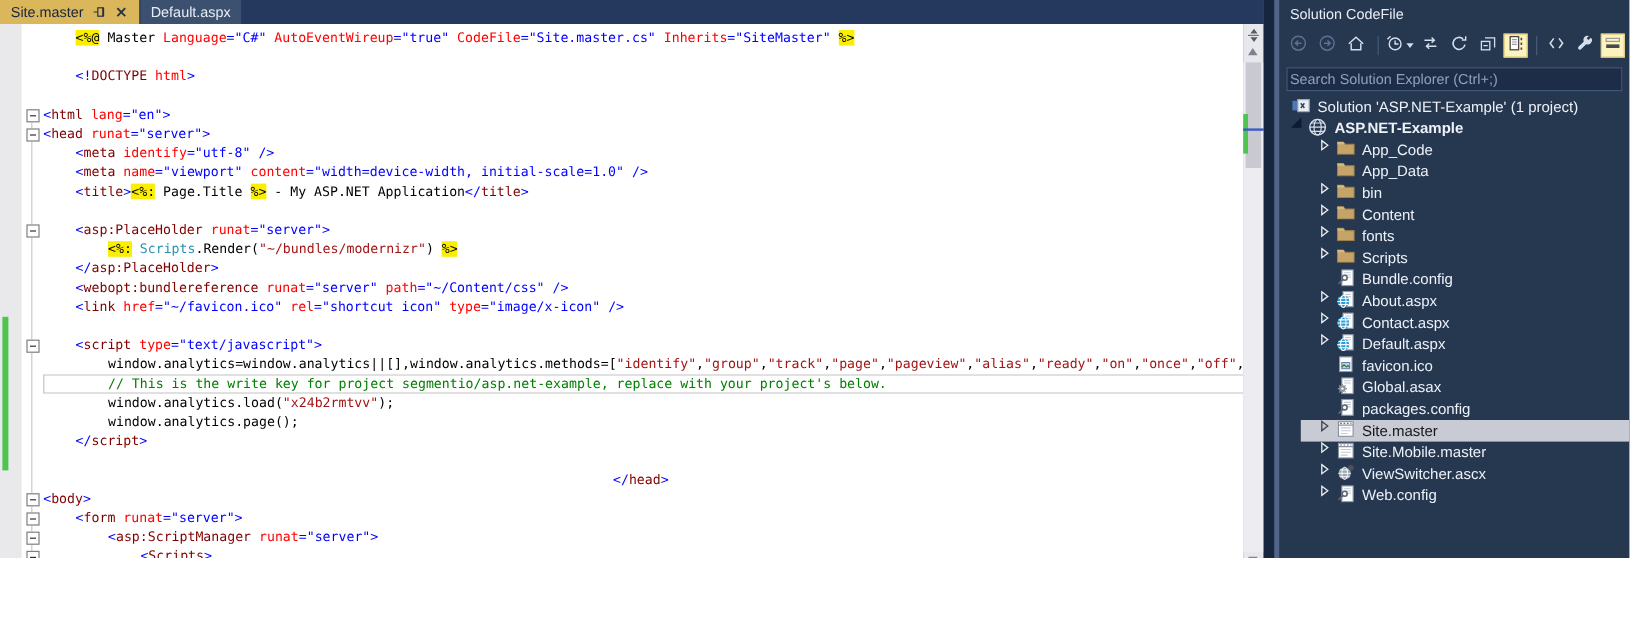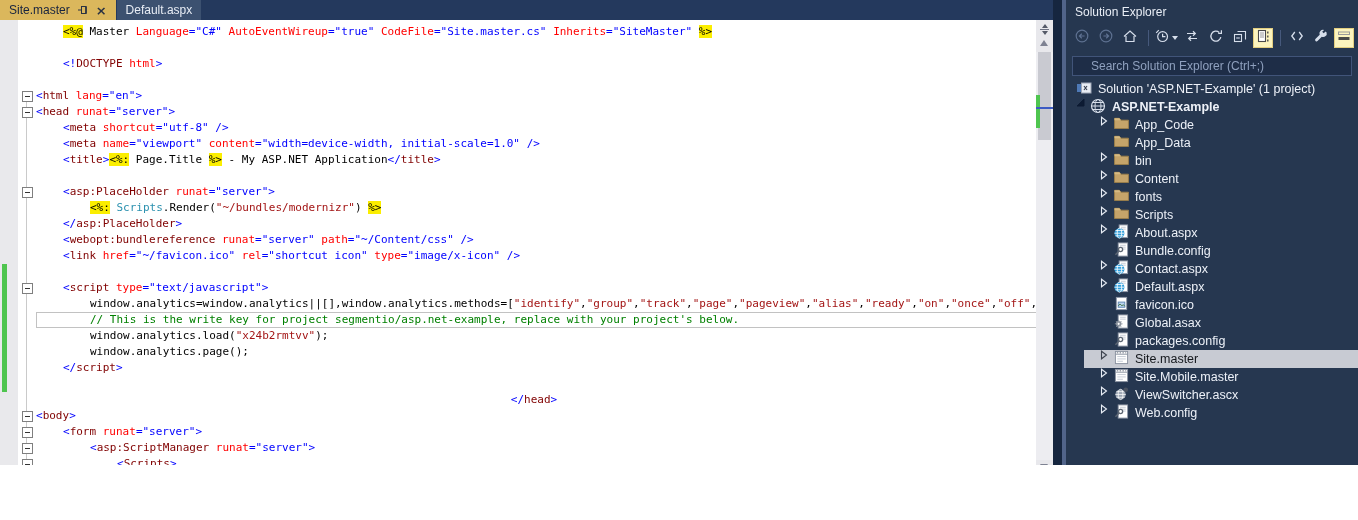--- a/index.html
+++ b/index.html
@@ -79,21 +79,21 @@
   #rightcol{position:absolute;left:1053px;top:0;width:9px;height:520px;background:#16263F}
   #bottomstrip{position:absolute;left:0;top:517px;width:1358px;height:3px;background:#16263F}
   #panel{position:absolute;left:1062px;top:0;width:296px;height:517px;background:#263750;border-left:4px solid #51648A;box-sizing:border-box;overflow:hidden}
   #panel-title{height:24px;line-height:24px;padding-left:9px;color:#E9EEF6;font-size:12px}
   #toolbar{display:flex;align-items:center;height:28px;padding-left:5px}
   .tbbtn{min-width:20px;height:20px;display:flex;align-items:center;justify-content:center;margin-right:2px;padding:0 1px}
   .tbbtn.hl{background:#FCF4BE;border:1px solid #E3CE7F;box-sizing:border-box}
   .tbsep{width:1px;height:16px;background:#46597C;margin:0 5px}
   .tbcaret{width:0;height:0;border-left:3.5px solid transparent;border-right:3.5px solid transparent;border-top:4px solid #D6DEEB;margin-left:3px}
   #searchrow{padding:4px 6px 5px}
-  #searchbox{width:100%;box-sizing:border-box;height:20px;background:#1E2D47;border:1px solid #415479;color:#9AA9C4;font-size:12px;padding:0 18px;font-family:"Liberation Sans",sans-serif;outline:none}
+  #searchbox{width:100%;box-sizing:border-box;height:20px;background:#1E2D47;border:1px solid #415479;color:#9AA9C4;font-size:12px;padding:0 2px;font-family:"Liberation Sans",sans-serif;outline:none}
   #searchbox::placeholder{color:#8FA0BE;opacity:1}
   #tree{position:absolute;left:0;right:0;top:80px;bottom:0;font-size:12.5px;color:#EDF1F8}
   .trow{position:relative;height:18px;display:flex;align-items:flex-start;cursor:default;white-space:nowrap}
   .trow>*{position:relative}
   .trow.sel::before{content:"";position:absolute;left:18px;right:0;top:0;bottom:0;background:#C8CBD3}
   .trow.sel .tlabel{color:#15181D}
   .trow.sel .tarrow svg path{stroke:#3C424D}
   .tarrow{width:12px;display:flex;justify-content:center;align-items:center}
   .ticon{display:inline-flex;margin:0 6px 0 4px;align-items:center}
   .tlabel{line-height:18px}
@@ -155,21 +155,21 @@
           <span class="fm"></span>
         </div>
       </div>
     <div id="code">
         <div class="cl" style="padding-left: 27px;"><span class="tk-y">&lt;%@</span><span class="tk-t"> Master </span><span class="tk-a">Language</span><span class="tk-v">="C#"</span><span class="tk-t"> </span><span class="tk-a">AutoEventWireup</span><span class="tk-v">="true"</span><span class="tk-t"> </span><span class="tk-a">CodeFile</span><span class="tk-v">="Site.master.cs"</span><span class="tk-t"> </span><span class="tk-a">Inherits</span><span class="tk-v">="SiteMaster"</span><span class="tk-t"> </span><span class="tk-y">%&gt;</span></div>
         <div class="cl" style="padding-left: 0px;"></div>
         <div class="cl" style="padding-left: 27px;"><span class="tk-d">&lt;!</span><span class="tk-g">DOCTYPE</span><span class="tk-t"> </span><span class="tk-a">html</span><span class="tk-d">&gt;</span></div>
         <div class="cl" style="padding-left: 0px;"></div>
         <div class="cl" style="padding-left: 0px;"><span class="tk-d">&lt;</span><span class="tk-g">html</span><span class="tk-t"> </span><span class="tk-a">lang</span><span class="tk-v">="en"</span><span class="tk-d">&gt;</span></div>
         <div class="cl" style="padding-left: 0px;"><span class="tk-d">&lt;</span><span class="tk-g">head</span><span class="tk-t"> </span><span class="tk-a">runat</span><span class="tk-v">="server"</span><span class="tk-d">&gt;</span></div>
-        <div class="cl" style="padding-left: 27px;"><span class="tk-d">&lt;</span><span class="tk-g">meta</span><span class="tk-t"> </span><span class="tk-a">shortcut</span><span class="tk-v">="utf-8"</span><span class="tk-t"> </span><span class="tk-d">/&gt;</span></div>
+        <div class="cl" style="padding-left: 27px;"><span class="tk-d">&lt;</span><span class="tk-g">meta</span><span class="tk-t"> </span><span class="tk-a">identify</span><span class="tk-v">="utf-8"</span><span class="tk-t"> </span><span class="tk-d">/&gt;</span></div>
         <div class="cl" style="padding-left: 27px;"><span class="tk-d">&lt;</span><span class="tk-g">meta</span><span class="tk-t"> </span><span class="tk-a">name</span><span class="tk-v">="viewport"</span><span class="tk-t"> </span><span class="tk-a">content</span><span class="tk-v">="width=device-width, initial-scale=1.0"</span><span class="tk-t"> </span><span class="tk-d">/&gt;</span></div>
         <div class="cl" style="padding-left: 27px;"><span class="tk-d">&lt;</span><span class="tk-g">title</span><span class="tk-d">&gt;</span><span class="tk-y">&lt;%:</span><span class="tk-t"> Page.Title </span><span class="tk-y">%&gt;</span><span class="tk-t"> - My ASP.NET Application</span><span class="tk-d">&lt;/</span><span class="tk-g">title</span><span class="tk-d">&gt;</span></div>
         <div class="cl" style="padding-left: 0px;"></div>
         <div class="cl" style="padding-left: 27px;"><span class="tk-d">&lt;</span><span class="tk-g">asp:PlaceHolder</span><span class="tk-t"> </span><span class="tk-a">runat</span><span class="tk-v">="server"</span><span class="tk-d">&gt;</span></div>
         <div class="cl" style="padding-left: 54px;"><span class="tk-y">&lt;%:</span><span class="tk-t"> </span><span class="tk-k">Scripts</span><span class="tk-t">.Render(</span><span class="tk-s">"~/bundles/modernizr"</span><span class="tk-t">) </span><span class="tk-y">%&gt;</span></div>
         <div class="cl" style="padding-left: 27px;"><span class="tk-d">&lt;/</span><span class="tk-g">asp:PlaceHolder</span><span class="tk-d">&gt;</span></div>
         <div class="cl" style="padding-left: 27px;"><span class="tk-d">&lt;</span><span class="tk-g">webopt:bundlereference</span><span class="tk-t"> </span><span class="tk-a">runat</span><span class="tk-v">="server"</span><span class="tk-t"> </span><span class="tk-a">path</span><span class="tk-v">="~/Content/css"</span><span class="tk-t"> </span><span class="tk-d">/&gt;</span></div>
         <div class="cl" style="padding-left: 27px;"><span class="tk-d">&lt;</span><span class="tk-g">link</span><span class="tk-t"> </span><span class="tk-a">href</span><span class="tk-v">="~/favicon.ico"</span><span class="tk-t"> </span><span class="tk-a">rel</span><span class="tk-v">="shortcut icon"</span><span class="tk-t"> </span><span class="tk-a">type</span><span class="tk-v">="image/x-icon"</span><span class="tk-t"> </span><span class="tk-d">/&gt;</span></div>
         <div class="cl" style="padding-left: 0px;"></div>
         <div class="cl" style="padding-left: 27px;"><span class="tk-d">&lt;</span><span class="tk-g">script</span><span class="tk-t"> </span><span class="tk-a">type</span><span class="tk-v">="text/javascript"</span><span class="tk-d">&gt;</span></div>
@@ -251,21 +251,21 @@
         <div class="bc-tag">&lt;html&gt;</div>
         <div class="bc-tag">&lt;head&gt;</div>
         <div class="bc-tag active">&lt;script&gt;</div>
       </div>
   </div>
 
   <div id="rightcol"></div>
   <div id="bottomstrip"></div>
 
   <div id="panel">
-    <div id="panel-title">Solution Explorer</div>
+    <div id="panel-title">Solution CodeFile</div>
     <div id="toolbar">
         <div class="tbbtn">
           <span class="tbicon"><svg width="14" height="14" viewBox="0 0 14 14">
               <circle cx="7" cy="7" r="5.8" fill="none" stroke="#5E7191" stroke-width="1.2"></circle>
               <path d="M9.6 7H4.6m2.2-2.2L4.4 7l2.4 2.2" stroke="#5E7191" fill="none" stroke-width="1.2"></path>
             </svg></span>
         </div>
         <div class="tbbtn">
           <span class="tbicon"><svg width="14" height="14" viewBox="0 0 14 14">
               <circle cx="7" cy="7" r="5.8" fill="none" stroke="#5E7191" stroke-width="1.2"></circle>
@@ -433,49 +433,49 @@
             </span>
             <span class="ticon">
               <svg width="15" height="13" viewBox="0 0 16 14">
                 <path d="M.5 2.5h5.2l1.6 2H15.5v9H.5z" fill="#C5A46A" stroke="#9C7F49"></path>
                 <path d="M.5 2.5h5.2l1.6 2H.5z" fill="#D6BA83"></path>
               </svg>
             </span>
             <span class="tlabel">Scripts</span>
           </div>
           <div class="trow row-child">
+            <span class="tarrow"></span>
+            <span class="ticon">
+              <svg width="15" height="15" viewBox="0 0 16 16">
+                <rect x="4.5" y="1" width="10" height="14" fill="#fff" stroke="#9099A8"></rect>
+                <path d="M6.5 3.5h6M6.5 5.5h6M9 7.5h3.5" stroke="#C3CAD4"></path>
+                <path d="M1.5 13.5l4-4" stroke="#5D6673" stroke-width="1.6"></path>
+                <circle cx="7" cy="8" r="2.2" fill="none" stroke="#5D6673" stroke-width="1.4"></circle>
+              </svg>
+            </span>
+            <span class="tlabel">Bundle.config</span>
+          </div>
+          <div class="trow row-child">
             <span class="tarrow">
               <svg width="8" height="10" viewBox="0 0 8 10">
                 <path d="M1.5 1.2 6.5 5 1.5 8.8z" fill="none" stroke="#E8EDF5" stroke-width="1.1"></path>
               </svg>
             </span>
             <span class="ticon">
               <svg width="15" height="15" viewBox="0 0 16 16">
                 <rect x="5.5" y="1" width="9" height="13.5" fill="#fff" stroke="#9099A8"></rect>
                 <path d="M7.5 3.5h5M7.5 5.5h5" stroke="#C3CAD4"></path>
                 <circle cx="5.8" cy="9.8" r="5.3" fill="#2D9CDB"></circle>
                 <ellipse cx="5.8" cy="9.8" rx="2.4" ry="5.3" fill="none" stroke="#fff" stroke-width=".9"></ellipse>
                 <path d="M.5 9.8h10.6M1.6 7h8.4M1.6 12.6h8.4" stroke="#fff" stroke-width=".9" fill="none"></path>
               </svg>
             </span>
             <span class="tlabel">About.aspx</span>
           </div>
           <div class="trow row-child">
-            <span class="tarrow"></span>
-            <span class="ticon">
-              <svg width="15" height="15" viewBox="0 0 16 16">
-                <rect x="4.5" y="1" width="10" height="14" fill="#fff" stroke="#9099A8"></rect>
-                <path d="M6.5 3.5h6M6.5 5.5h6M9 7.5h3.5" stroke="#C3CAD4"></path>
-                <path d="M1.5 13.5l4-4" stroke="#5D6673" stroke-width="1.6"></path>
-                <circle cx="7" cy="8" r="2.2" fill="none" stroke="#5D6673" stroke-width="1.4"></circle>
-              </svg>
-            </span>
-            <span class="tlabel">Bundle.config</span>
-          </div>
-          <div class="trow row-child">
             <span class="tarrow">
               <svg width="8" height="10" viewBox="0 0 8 10">
                 <path d="M1.5 1.2 6.5 5 1.5 8.8z" fill="none" stroke="#E8EDF5" stroke-width="1.1"></path>
               </svg>
             </span>
             <span class="ticon">
               <svg width="15" height="15" viewBox="0 0 16 16">
                 <rect x="5.5" y="1" width="9" height="13.5" fill="#fff" stroke="#9099A8"></rect>
                 <path d="M7.5 3.5h5M7.5 5.5h5" stroke="#C3CAD4"></path>
                 <circle cx="5.8" cy="9.8" r="5.3" fill="#2D9CDB"></circle>

